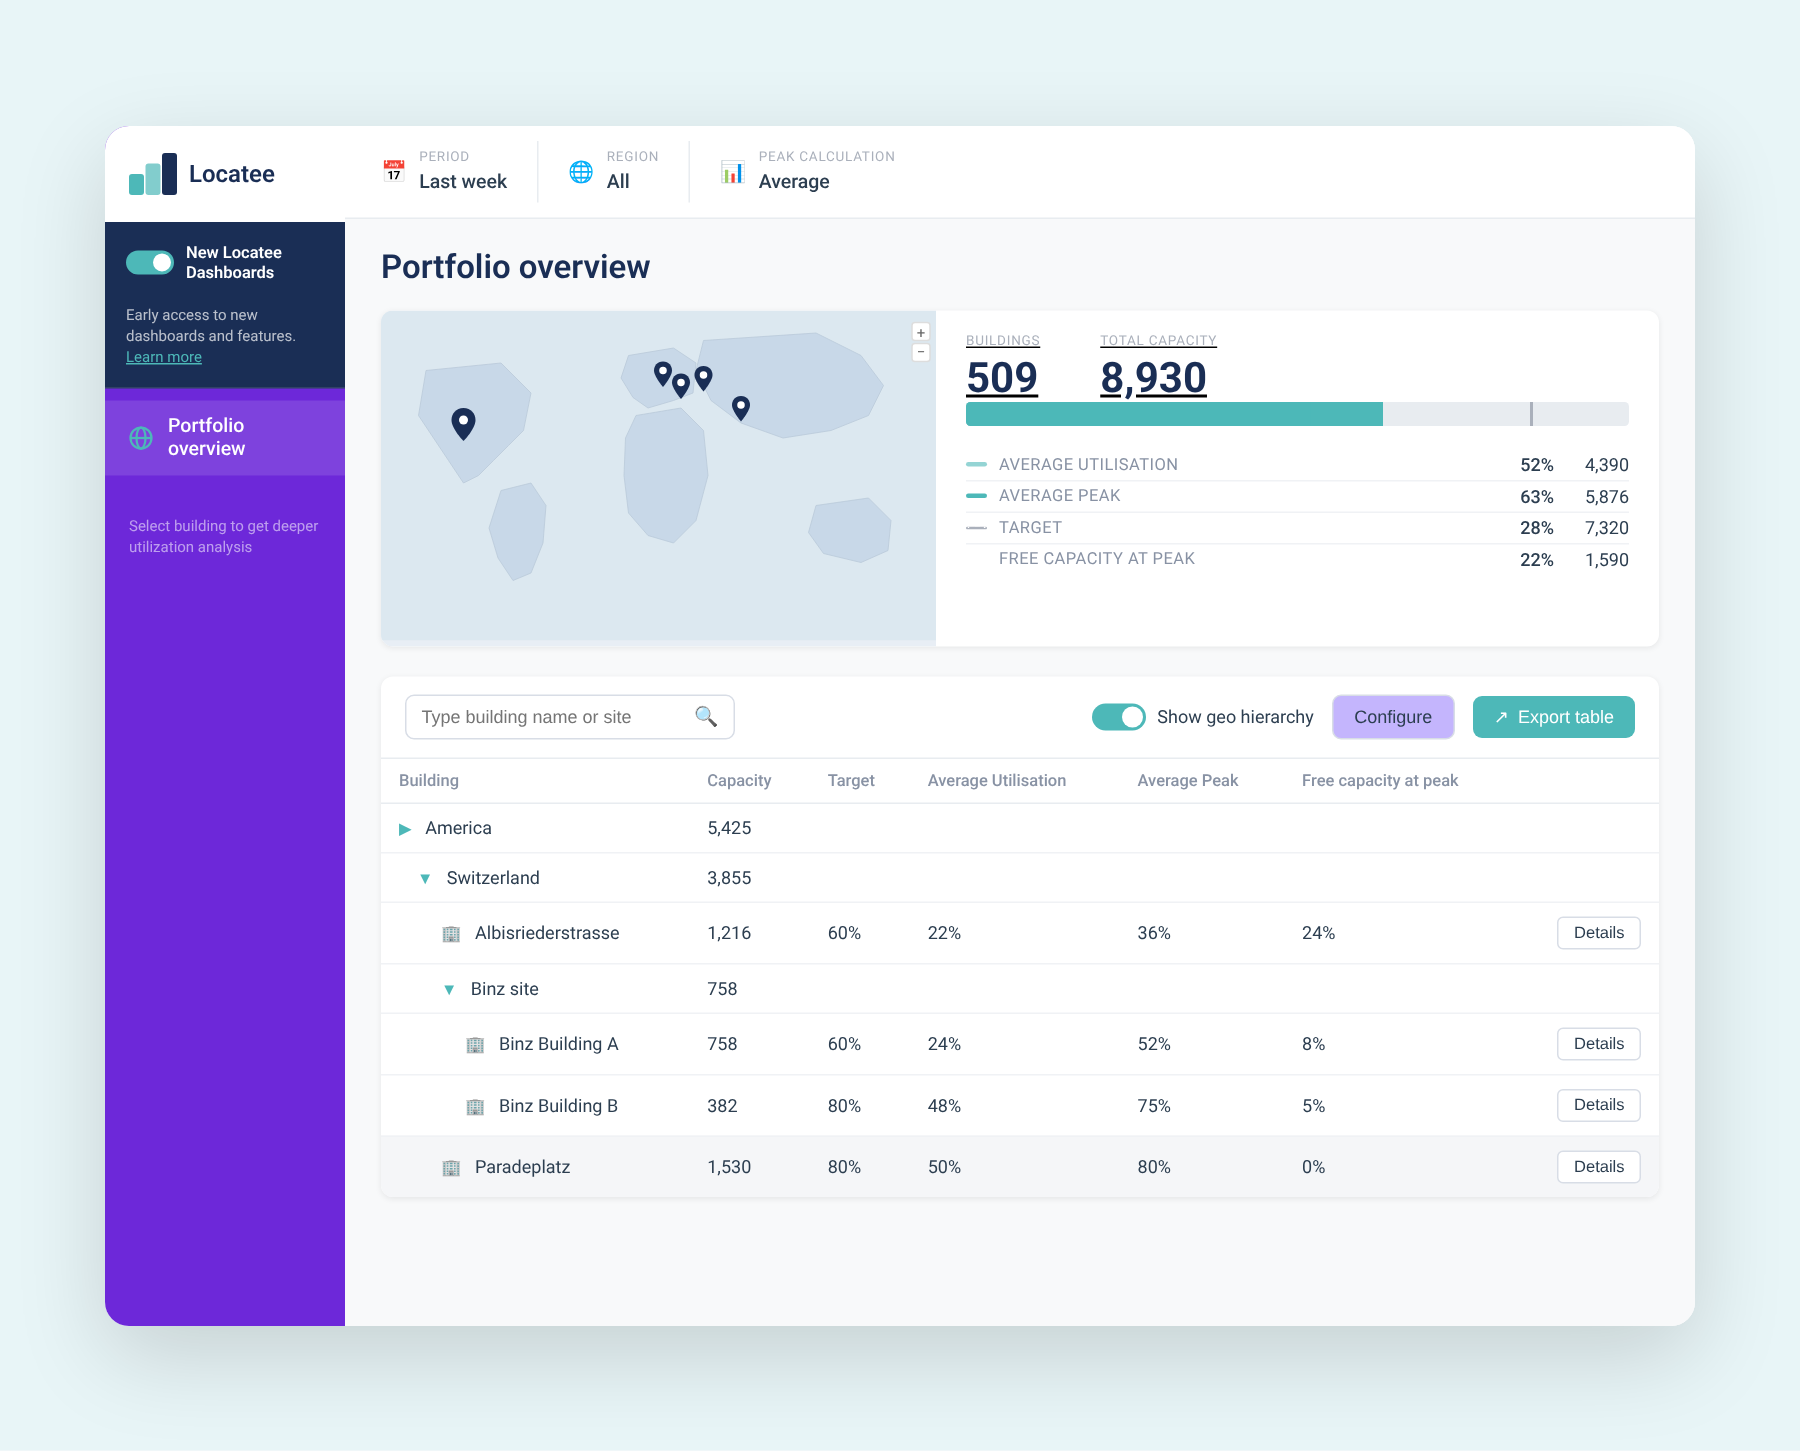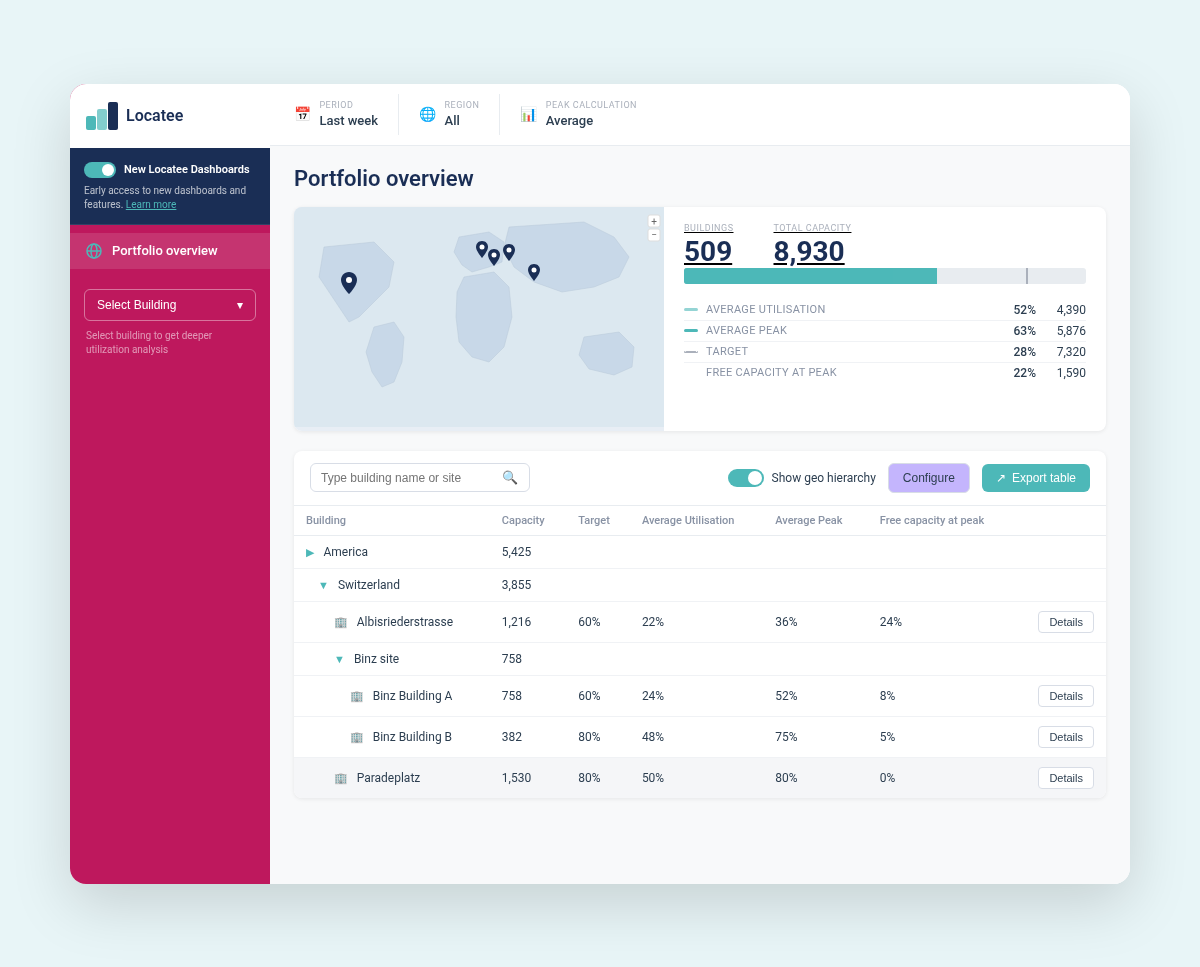--- a/index.html
+++ b/index.html
@@ -16,22 +16,22 @@
       background: #fff;
       border-radius: 16px;
       box-shadow: 0 20px 60px rgba(0,0,0,0.15);
       display: flex;
       width: 1060px;
       min-height: 800px;
       overflow: hidden;
     }
     
     .sidebar {
-      width: 200px;
-      background: #be185d;
+      width: 160px;
+      background: #6d28d9;
       display: flex;
       flex-direction: column;
       flex-shrink: 0;
     }
     .sidebar-logo {
       background: #fff;
       padding: 18px 16px;
       display: flex;
       align-items: center;
       gap: 8px;
@@ -47,21 +47,21 @@
     }
     .sidebar-promo {
       background: #1a2e55;
       padding: 14px 14px 12px;
       border-bottom: 1px solid rgba(255,255,255,0.1);
     }
     .promo-toggle-row {
       display: flex;
       align-items: center;
       gap: 8px;
-      margin-bottom: 6px;
+      margin-bottom: 16px;
     }
     .toggle-switch {
       width: 32px;
       height: 16px;
       background: #4db8b8;
       border-radius: 8px;
       position: relative;
       flex-shrink: 0;
     }
     .toggle-switch::after {
@@ -478,24 +478,20 @@
         <svg class="nav-icon" viewBox="0 0 16 16" fill="none">
           <circle cx="8" cy="8" r="7" stroke="#4db8b8" stroke-width="1.5"></circle>
           <ellipse cx="8" cy="8" rx="3" ry="7" stroke="#4db8b8" stroke-width="1.5"></ellipse>
           <line x1="1" y1="8" x2="15" y2="8" stroke="#4db8b8" stroke-width="1.5"></line>
         </svg>
         <span>Portfolio overview</span>
       </div>
     </div>
 
     <div class="select-building-wrapper">
-      <button class="select-building-btn">
-        <span>Select Building</span>
-        <span>▾</span>
-      </button>
       <div class="select-building-hint">Select building to get deeper utilization analysis</div>
     </div>
   </div>
 
   <div class="main-content">
 
     <div class="filter-bar">
       <div class="filter-item">
         <span class="filter-icon">📅</span>
         <div>

